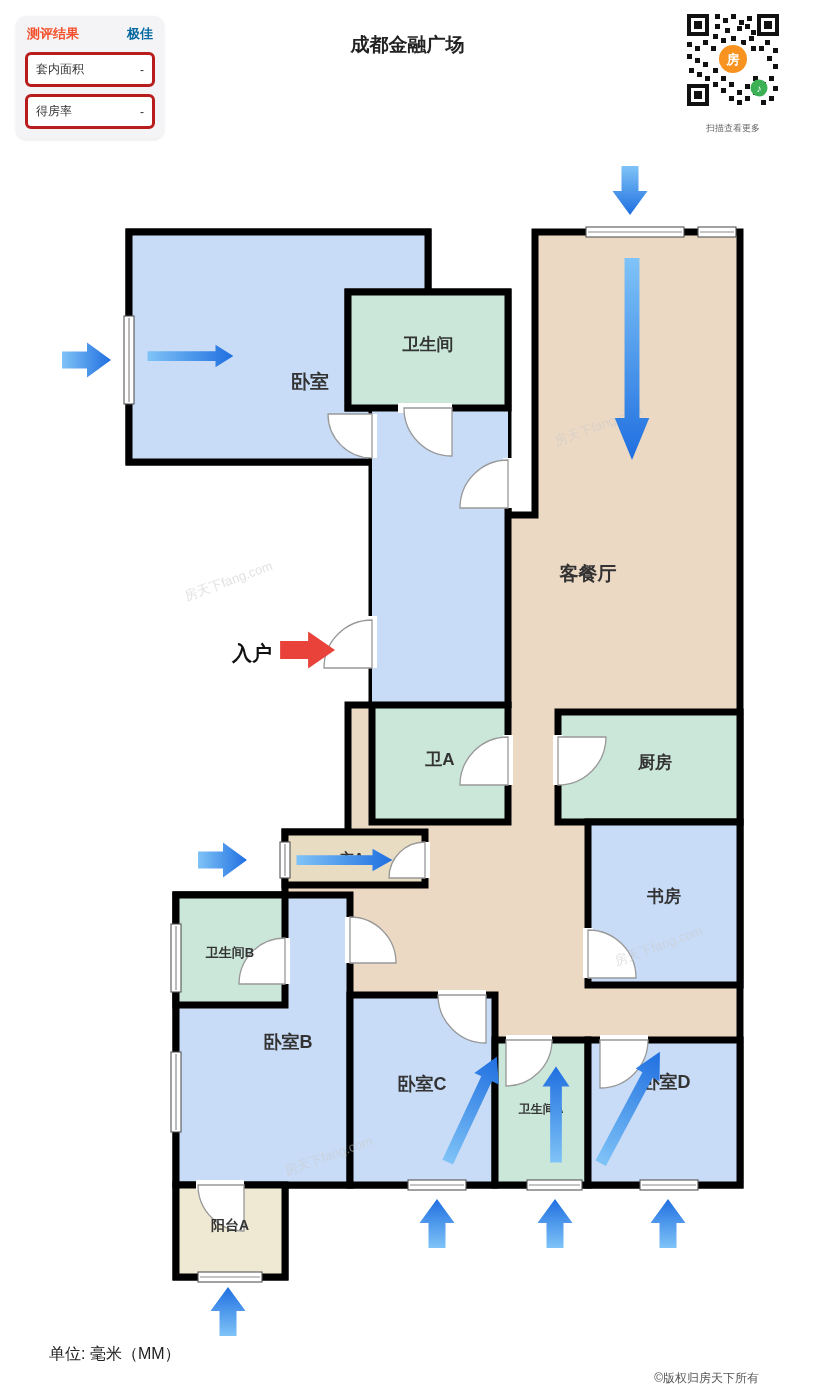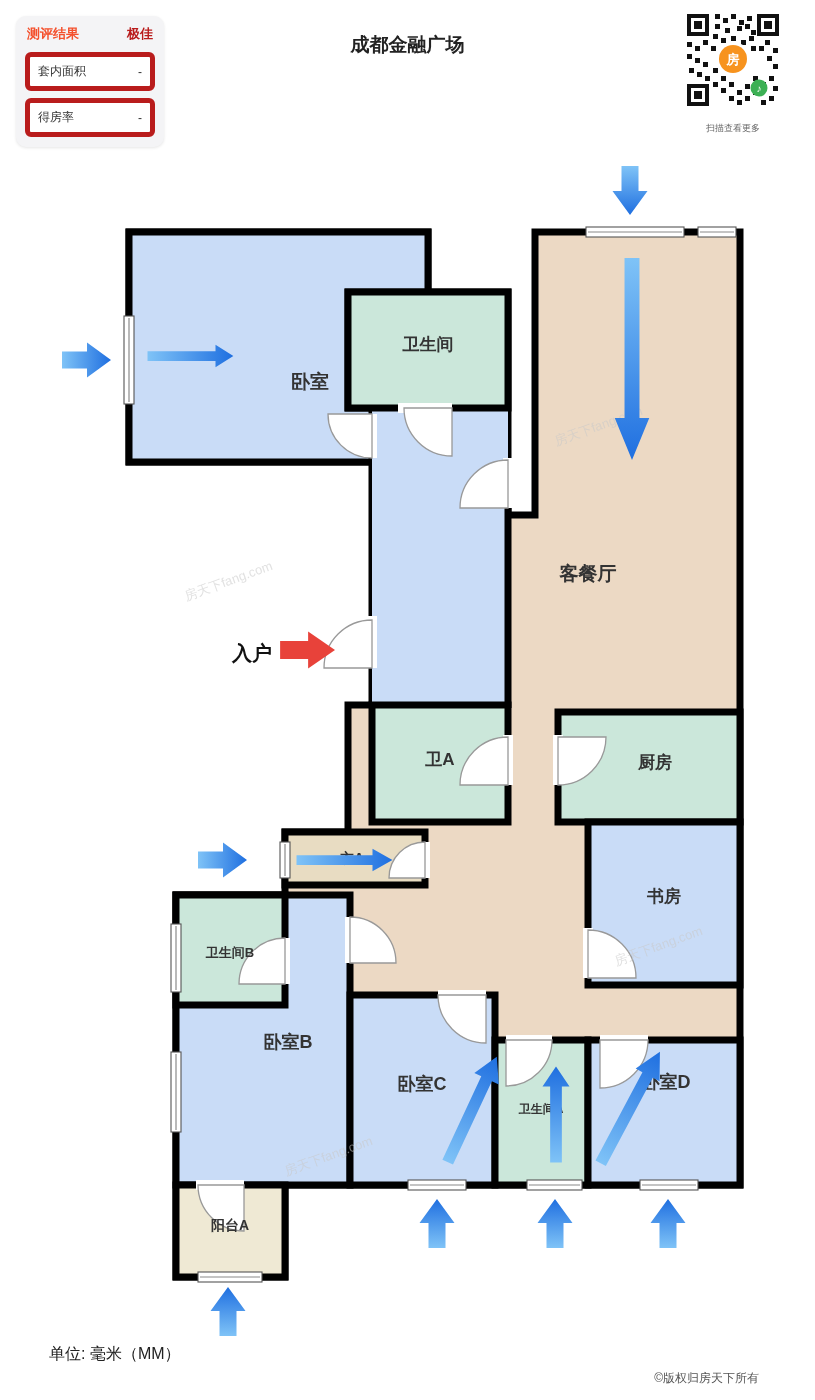--- a/index.html
+++ b/index.html
@@ -5,22 +5,22 @@
   html,body{margin:0;padding:0;background:#fff;}
   body{width:815px;height:1400px;font-family:"Liberation Sans","DejaVu Sans",sans-serif;}
   .stage{position:relative;width:815px;height:1400px;background:#fff;overflow:hidden;}
   .plan{position:absolute;left:0;top:0;}
 
   
   .score-panel{position:absolute;left:16px;top:16px;width:148px;background:#f4f4f6;border-radius:10px;
     padding:9px 9px 10px;box-sizing:border-box;box-shadow:0 1px 3px rgba(0,0,0,.10);}
   .score-head{display:flex;justify-content:space-between;align-items:center;font-size:13px;font-weight:bold;padding:0 2px 2px;gap:19px;}
   .score-head .t{color:#f4502c;}
-  .score-head .r{color:#b91c1c;}
-  .score-row{display:flex;justify-content:space-between;align-items:center;background:#fff;border:5px solid #b91c1c;
+  .score-head .r{color:#0369a1;}
+  .score-row{display:flex;justify-content:space-between;align-items:center;background:#fff;border:3px solid #b91c1c;
     border-radius:6px;padding:6px 8px;margin-top:7px;font-size:12px;color:#333;}
   .score-row .v{color:#333;}
 
   
   .hdr{position:absolute;left:0;right:0;text-align:center;color:#222;}
   .hdr-title{top:32px;font-size:19px;font-weight:bold;}
   .hdr-sub{top:84px;font-size:21px;font-weight:bold;color:#111;}
 
   
   .qr{position:absolute;left:683px;top:12px;width:100px;text-align:center;}

